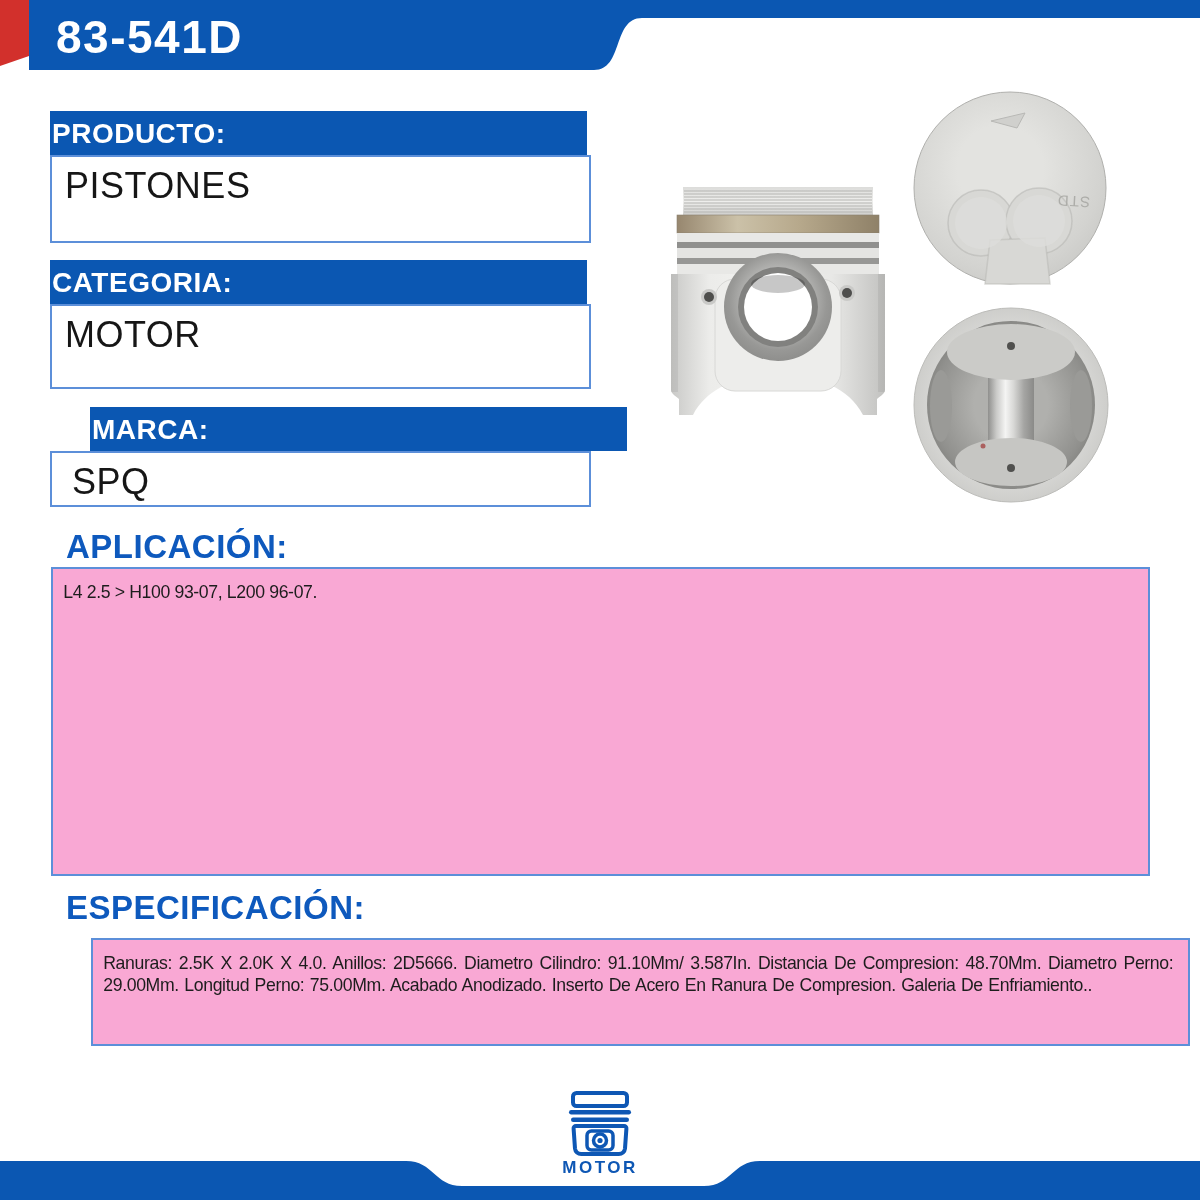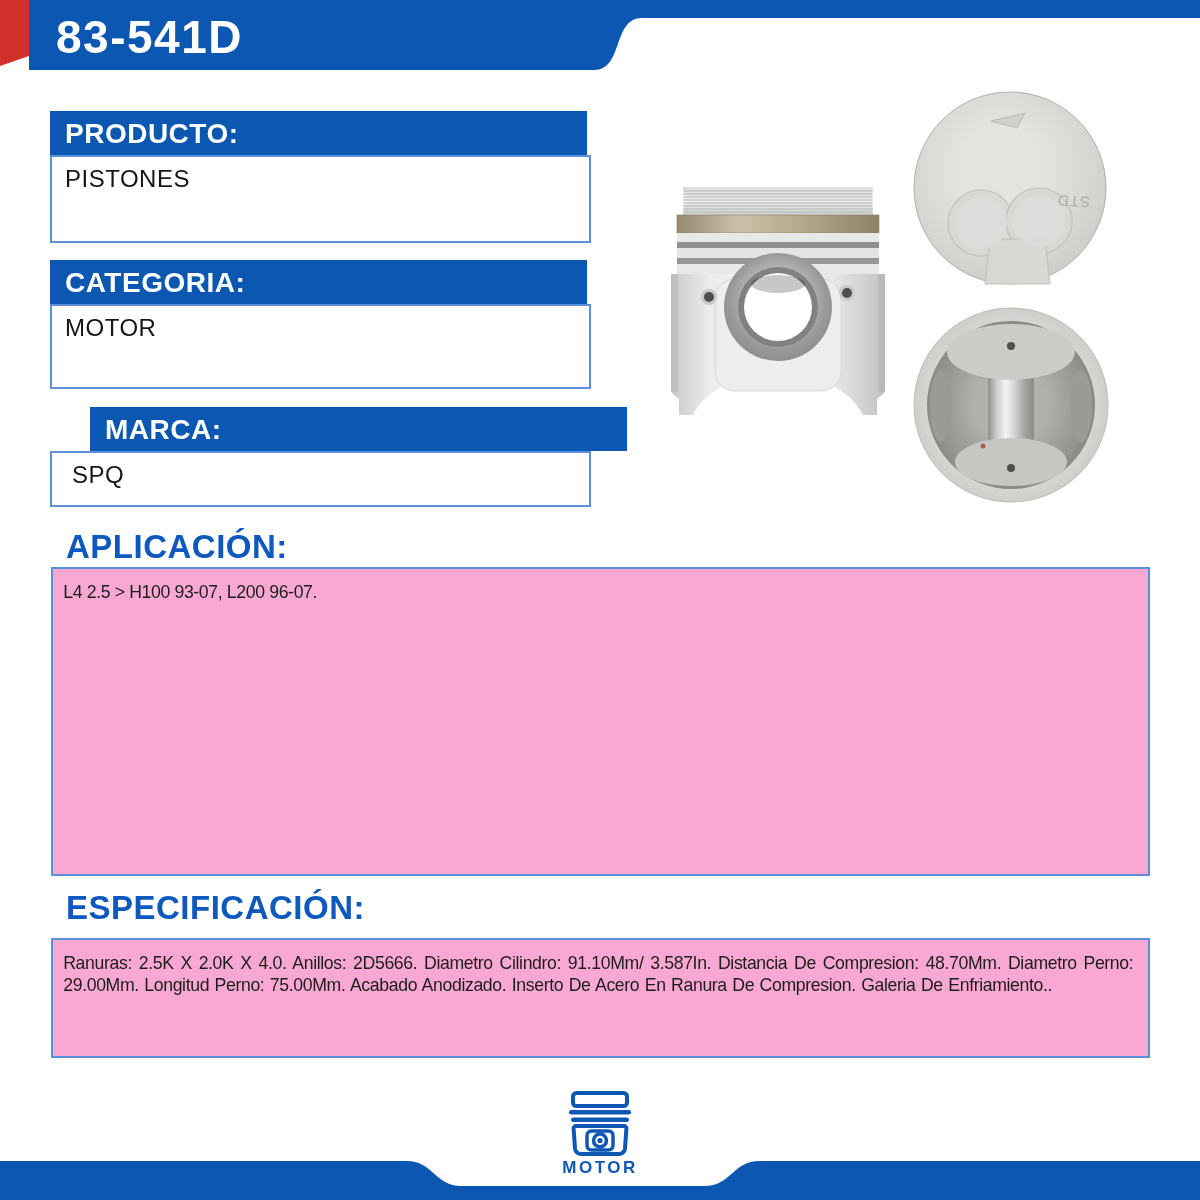--- a/index.html
+++ b/index.html
@@ -5,38 +5,38 @@
   html,body{margin:0;padding:0;background:#ffffff;}
   #page{position:relative;width:1200px;height:1200px;background:#ffffff;overflow:hidden;
         font-family:"Liberation Sans",sans-serif;}
   
   #header-shape{position:absolute;left:0;top:0;}
   #part-number{position:absolute;left:56px;top:8px;width:700px;height:58px;
       color:#ffffff;font-size:46px;font-weight:800;letter-spacing:1.5px;line-height:58px;}
   
   .field-label{position:absolute;left:50px;width:537px;height:44px;background:#0B57B2;
       color:#ffffff;font-size:28px;font-weight:800;letter-spacing:.5px;line-height:45px;
-      padding-left:15px;box-sizing:border-box;}
+      padding-left:2px;box-sizing:border-box;}
   .field-box{position:absolute;left:50px;width:541px;background:#ffffff;
       border:2px solid #5C8FD9;box-sizing:border-box;color:#161616;
-      font-size:24px;font-weight:400;padding:8px 0 0 13px;letter-spacing:.5px;}
+      font-size:36px;font-weight:400;padding:8px 0 0 13px;letter-spacing:.5px;}
   #f1-label{top:111px;} #f1-box{top:155px;height:88px;}
   #f2-label{top:260px;} #f2-box{top:304px;height:85px;}
   #f3-label{top:407px;margin-left:40px;} #f3-box{top:451px;height:56px;padding-left:20px;}
   
   .photo{position:absolute;}
   
   .section-title{position:absolute;left:66px;color:#0E59BD;font-size:33px;font-weight:800;
       letter-spacing:.5px;}
   #app-title{top:528px;}
   #spec-title{top:889px;}
   .section-box{position:absolute;left:51px;width:1099px;background:#f9a8d4;
       border:2px solid #5C8FD9;box-sizing:border-box;}
   #app-box{top:567px;height:309px;}
-  #spec-box{top:938px;height:120px;}
+  #spec-box{top:938px;height:108px;margin-left:40px;}
   .body-text{margin:0;padding:12px 10px 0 11px;color:#1d1d1d;font-size:19px;line-height:22px;
       letter-spacing:-.4px;transform:scaleX(.93);transform-origin:0 0;width:107%;
       box-sizing:border-box;}
   #spec-text{text-align:justify;word-spacing:1px;}
   
   #footer-shape{position:absolute;left:0;bottom:0;}
   #motor-icon{position:absolute;left:562px;top:1090px;}
   #motor-label{position:absolute;left:525px;top:1158px;width:150px;text-align:center;
       color:#0E57B4;font-size:17px;font-weight:700;letter-spacing:2.5px;}
 </style>

